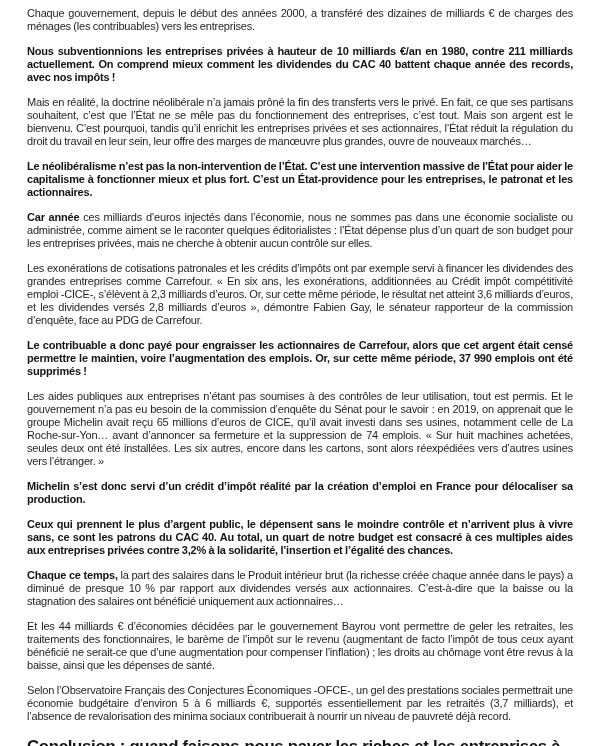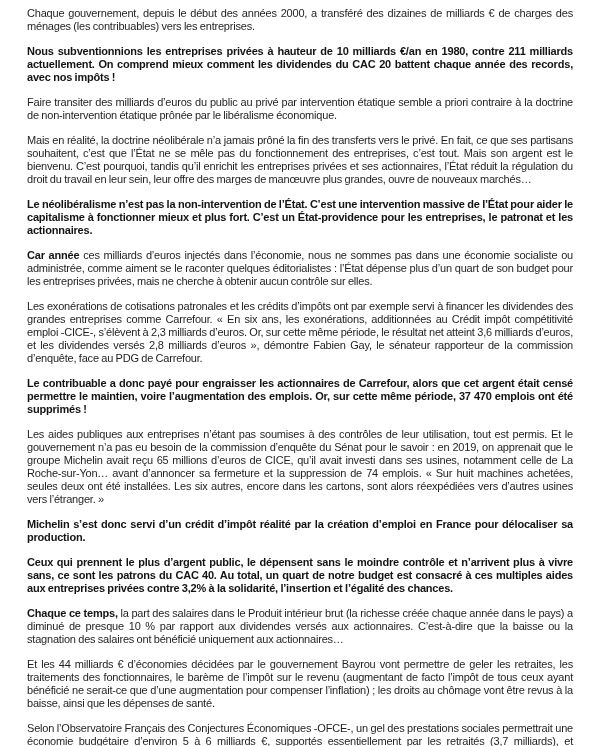--- a/index.html
+++ b/index.html
@@ -39,27 +39,26 @@
     letter-spacing: -0.3px;
     color: #141414;
     text-align: left;
   }
 </style>
 </head>
 <body>
 
 <div class="page">
   <p class="para"><b></b><span>Chaque gouvernement, depuis le début des années 2000, a transféré des dizaines de milliards € de charges des ménages (les contribuables) vers les entreprises.</span></p>
-  <p class="para"><b>Nous subventionnions les entreprises privées à hauteur de 10 milliards €/an en 1980, contre 211 milliards actuellement. On comprend mieux comment les dividendes du CAC 20 battent chaque année des records, avec nos impôts !</b><span></span></p>
-  <p class="para"><b></b><span>Faire transiter des milliards d’euros du public au privé par intervention étatique semble a priori contraire à la doctrine de non-intervention étatique prônée par le libéralisme économique.</span></p>
+  <p class="para"><b>Nous subventionnions les entreprises privées à hauteur de 10 milliards €/an en 1980, contre 211 milliards actuellement. On comprend mieux comment les dividendes du CAC 40 battent chaque année des records, avec nos impôts !</b><span></span></p>
   <p class="para"><b></b><span>Mais en réalité, la doctrine néolibérale n’a jamais prôné la fin des transferts vers le privé. En fait, ce que ses partisans souhaitent, c’est que l’État ne se mêle pas du fonctionnement des entreprises, c’est tout. Mais son argent est le bienvenu. C’est pourquoi, tandis qu’il enrichit les entreprises privées et ses actionnaires, l’État réduit la régulation du droit du travail en leur sein, leur offre des marges de manœuvre plus grandes, ouvre de nouveaux marchés…</span></p>
   <p class="para"><b>Le néolibéralisme n’est pas la non-intervention de l’État. C’est une intervention massive de l’État pour aider le capitalisme à fonctionner mieux et plus fort. C’est un État-providence pour les entreprises, le patronat et les actionnaires.</b><span></span></p>
   <p class="para"><b>Car année </b><span>ces milliards d’euros injectés dans l’économie, nous ne sommes pas dans une économie socialiste ou administrée, comme aiment se le raconter quelques éditorialistes : l’État dépense plus d’un quart de son budget pour les entreprises privées, mais ne cherche à obtenir aucun contrôle sur elles.</span></p>
   <p class="para"><b></b><span>Les exonérations de cotisations patronales et les crédits d’impôts ont par exemple servi à financer les dividendes des grandes entreprises comme Carrefour. « En six ans, les exonérations, additionnées au Crédit impôt compétitivité emploi -CICE-, s’élèvent à 2,3 milliards d’euros. Or, sur cette même période, le résultat net atteint 3,6 milliards d’euros, et les dividendes versés 2,8 milliards d’euros », démontre Fabien Gay, le sénateur rapporteur de la commission d’enquête, face au PDG de Carrefour.</span></p>
-  <p class="para"><b>Le contribuable a donc payé pour engraisser les actionnaires de Carrefour, alors que cet argent était censé permettre le maintien, voire l’augmentation des emplois. Or, sur cette même période, 37 470 emplois ont été supprimés !</b><span></span></p>
+  <p class="para"><b>Le contribuable a donc payé pour engraisser les actionnaires de Carrefour, alors que cet argent était censé permettre le maintien, voire l’augmentation des emplois. Or, sur cette même période, 37 990 emplois ont été supprimés !</b><span></span></p>
   <p class="para"><b></b><span>Les aides publiques aux entreprises n’étant pas soumises à des contrôles de leur utilisation, tout est permis. Et le gouvernement n’a pas eu besoin de la commission d’enquête du Sénat pour le savoir : en 2019, on apprenait que le groupe Michelin avait reçu 65 millions d’euros de CICE, qu’il avait investi dans ses usines, notamment celle de La Roche-sur-Yon… avant d’annoncer sa fermeture et la suppression de 74 emplois. « Sur huit machines achetées, seules deux ont été installées. Les six autres, encore dans les cartons, sont alors réexpédiées vers d’autres usines vers l’étranger. »</span></p>
   <p class="para"><b>Michelin s’est donc servi d’un crédit d’impôt réalité par la création d’emploi en France pour délocaliser sa production.</b><span></span></p>
   <p class="para"><b>Ceux qui prennent le plus d’argent public, le dépensent sans le moindre contrôle et n’arrivent plus à vivre sans, ce sont les patrons du CAC 40. Au total, un quart de notre budget est consacré à ces multiples aides aux entreprises privées contre 3,2% à la solidarité, l’insertion et l’égalité des chances.</b><span></span></p>
   <p class="para"><b>Chaque ce temps, </b><span>la part des salaires dans le Produit intérieur brut (la richesse créée chaque année dans le pays) a diminué de presque 10 % par rapport aux dividendes versés aux actionnaires. C’est-à-dire que la baisse ou la stagnation des salaires ont bénéficié uniquement aux actionnaires…</span></p>
   <p class="para"><b></b><span>Et les 44 milliards € d’économies décidées par le gouvernement Bayrou vont permettre de geler les retraites, les traitements des fonctionnaires, le barème de l’impôt sur le revenu (augmentant de facto l’impôt de tous ceux ayant bénéficié ne serait-ce que d’une augmentation pour compenser l’inflation) ; les droits au chômage vont être revus à la baisse, ainsi que les dépenses de santé.</span></p>
   <p class="para"><b></b><span>Selon l’Observatoire Français des Conjectures Économiques -OFCE-, un gel des prestations sociales permettrait une économie budgétaire d’environ 5 à 6 milliards €, supportés essentiellement par les retraités (3,7 milliards), et l’absence de revalorisation des minima sociaux contribuerait à nourrir un niveau de pauvreté déjà record.</span></p>
   <h1 class="conclusion">Conclusion : quand faisons-nous payer les riches et les entreprises à hauteur de leurs facultés pour réellement contribuer à l’effort collectif ?</h1>
 </div>
 
 </body></html>

